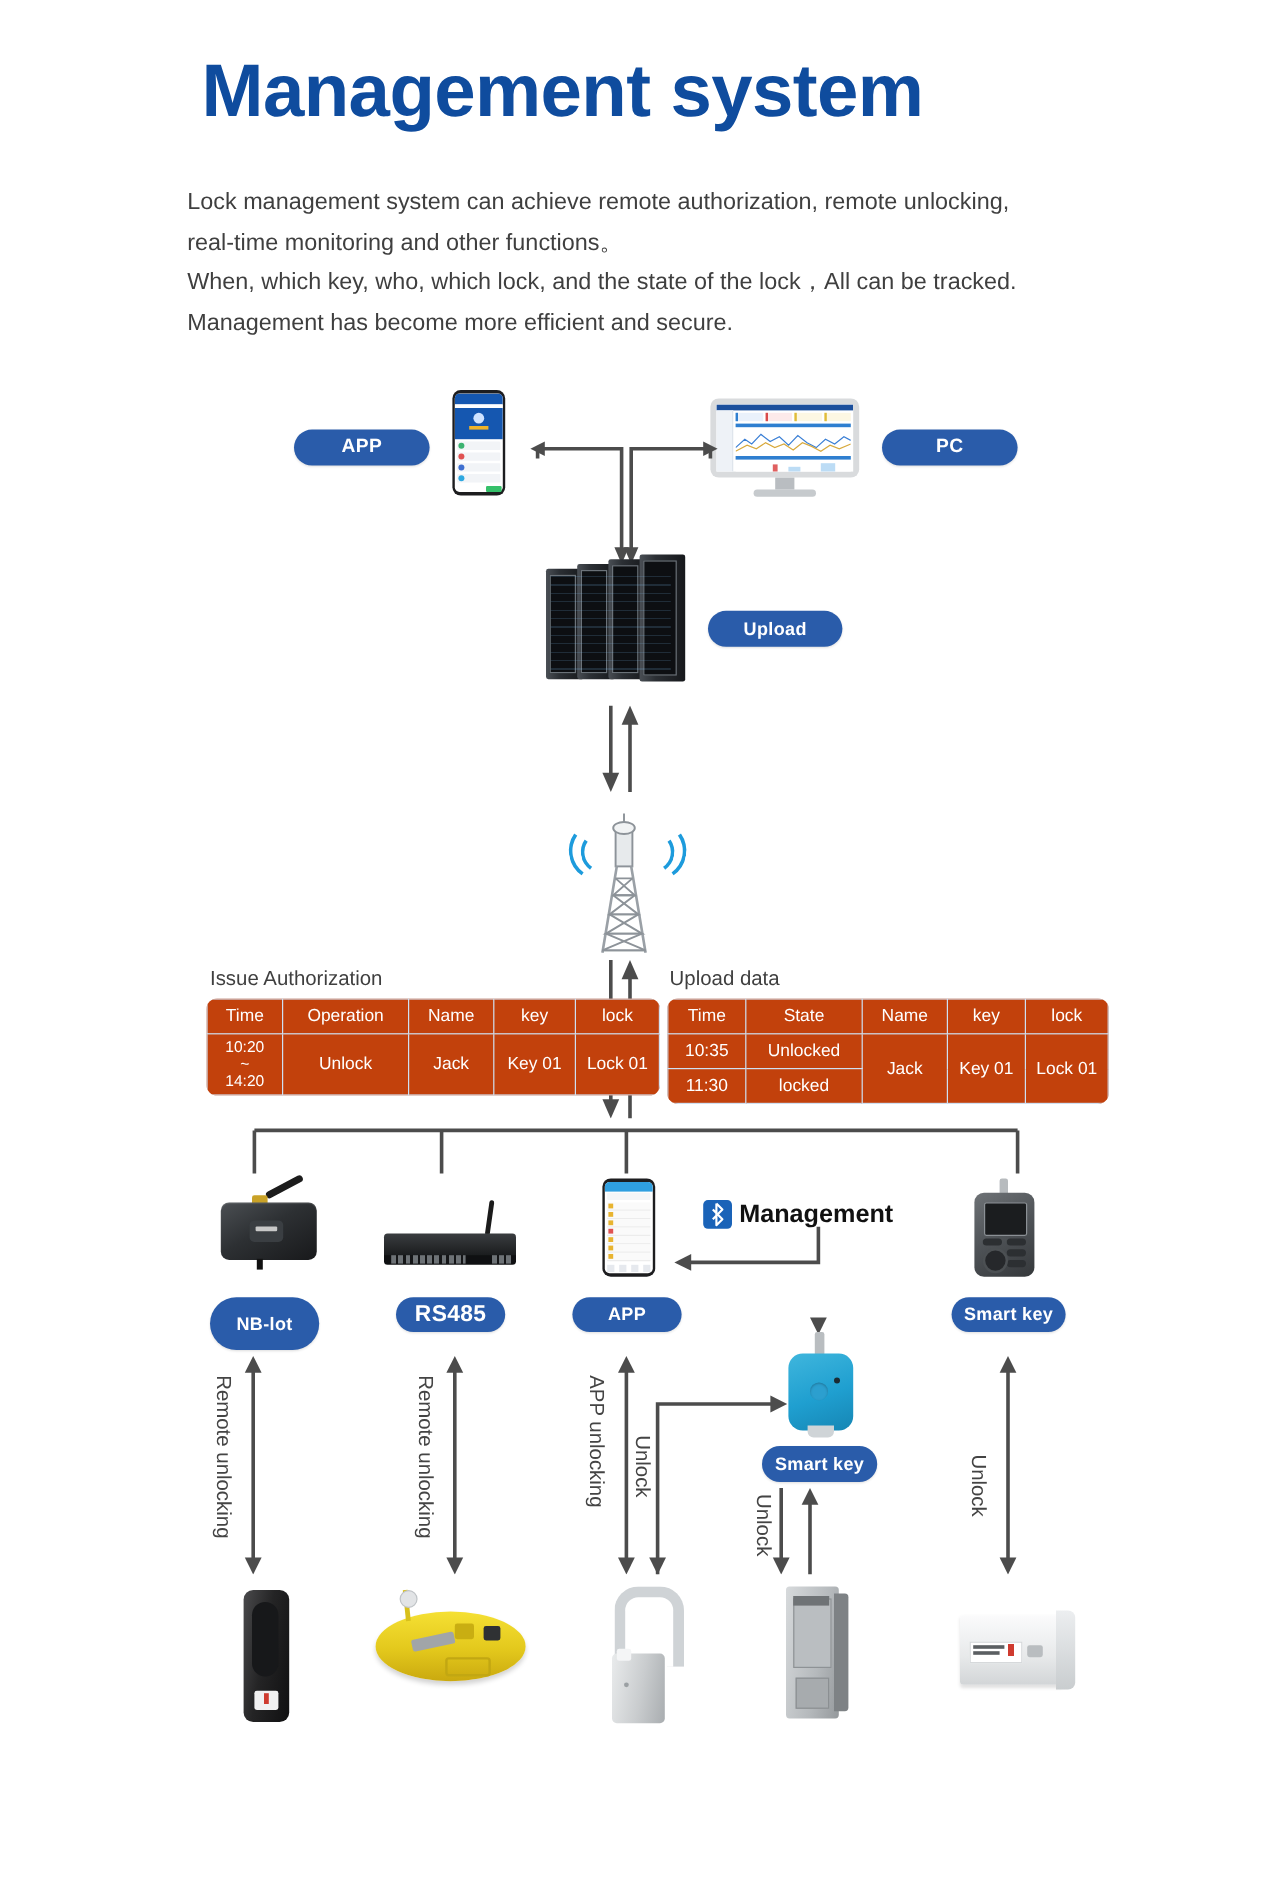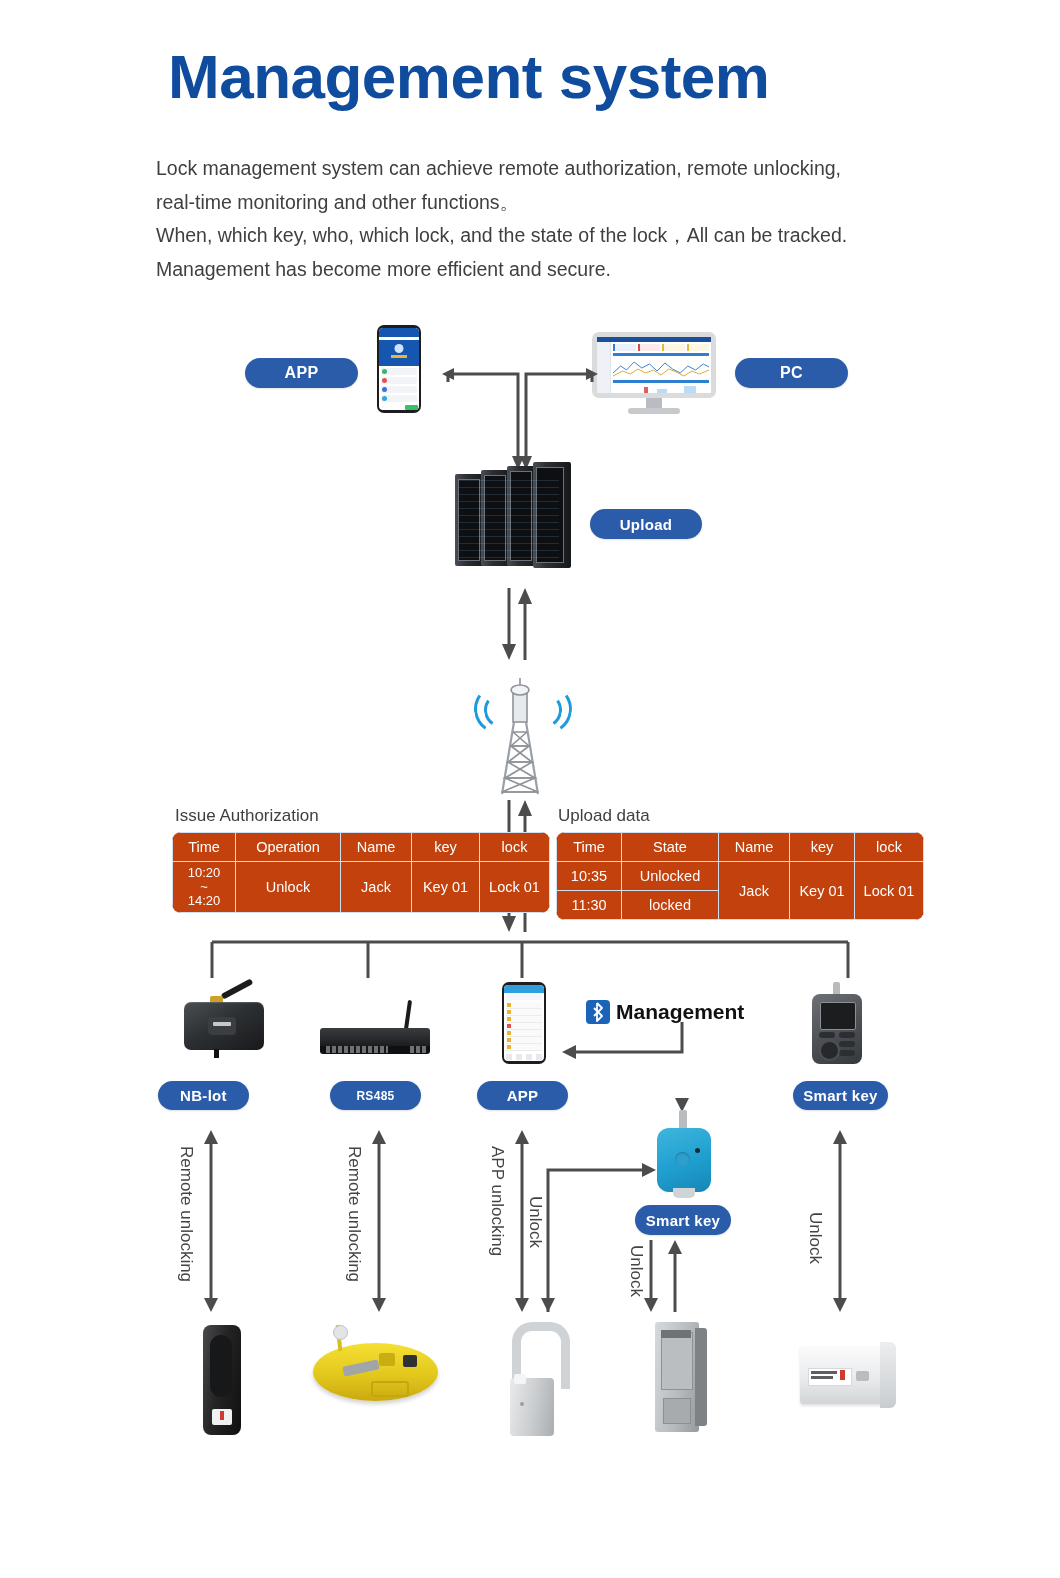--- a/index.html
+++ b/index.html
@@ -291,34 +291,34 @@
   <div style="position:absolute;left:40px;top:0;width:34px;height:6px;background:#1c1c1c;border-radius:3px;transform:rotate(-28deg);"></div>
   <div style="position:absolute;left:30px;top:10px;width:13px;height:9px;background:#c9a227;border-radius:2px;"></div>
   <div style="position:absolute;left:4px;top:16px;width:80px;height:48px;border-radius:7px;
               background:linear-gradient(150deg,#4b4f53 0%,#2d3033 45%,#18191b 100%);
               box-shadow:inset 0 1px 1px rgba(255,255,255,.18);"></div>
   <div style="position:absolute;left:28px;top:31px;width:28px;height:18px;border-radius:4px;background:#3a3e42;"></div>
   <div style="position:absolute;left:33px;top:36px;width:18px;height:4px;background:#c8c8c8;border-radius:1px;"></div>
   <div style="position:absolute;left:34px;top:63px;width:5px;height:9px;background:#111;"></div>
 </div>
 
-<div class="abs badge" style="left:158px;top:1081px;width:91px;height:29px;font-size:15px;">NB-lot</div>
+<div class="abs badge" style="left:175px;top:1081px;width:91px;height:44px;font-size:15px;">NB-lot</div>
 
 <div class="abs dev" style="left:320px;top:1000px;width:110px;height:58px;">
   <div style="position:absolute;left:86px;top:0;width:4px;height:30px;background:#1b1b1b;border-radius:2px;transform:rotate(8deg);"></div>
   <div style="position:absolute;left:0;top:28px;width:110px;height:22px;border-radius:3px;
               background:linear-gradient(180deg,#3a3d40 0%,#232527 60%,#141517 100%);"></div>
   <div style="position:absolute;left:0;top:46px;width:110px;height:8px;background:#0f1012;border-radius:0 0 3px 3px;"></div>
   <div style="position:absolute;left:6px;top:46px;width:62px;height:7px;
               background:repeating-linear-gradient(90deg,#6d7276 0 4px,#141517 4px 6px);"></div>
   <div style="position:absolute;left:90px;top:46px;width:16px;height:7px;
               background:repeating-linear-gradient(90deg,#6d7276 0 4px,#141517 4px 6px);"></div>
 </div>
 
-<div class="abs badge" style="left:330px;top:1081px;width:91px;height:29px;font-size:12px;">RS485</div>
+<div class="abs badge" style="left:330px;top:1081px;width:91px;height:29px;font-size:19px;">RS485</div>
 
 <div class="abs dev" style="left:502px;top:982px;width:44px;height:82px;">
   <div class="phone" style="width:44px;height:82px;">
     <div class="scr" style="position:relative;">
       <div style="height:8px;background:#2f9fe0;"></div>
       <div style="height:6px;background:#f4f6f8;margin:1px 2px;border-radius:1px;"></div>
       <div style="padding:1px 2px;">
         <div style="height:6px;background:#fafafa;border-bottom:1px solid #ececec;position:relative;">
             <div style="position:absolute;left:1px;top:1px;width:4px;height:4px;background:#e8b430;"></div>
           </div>

